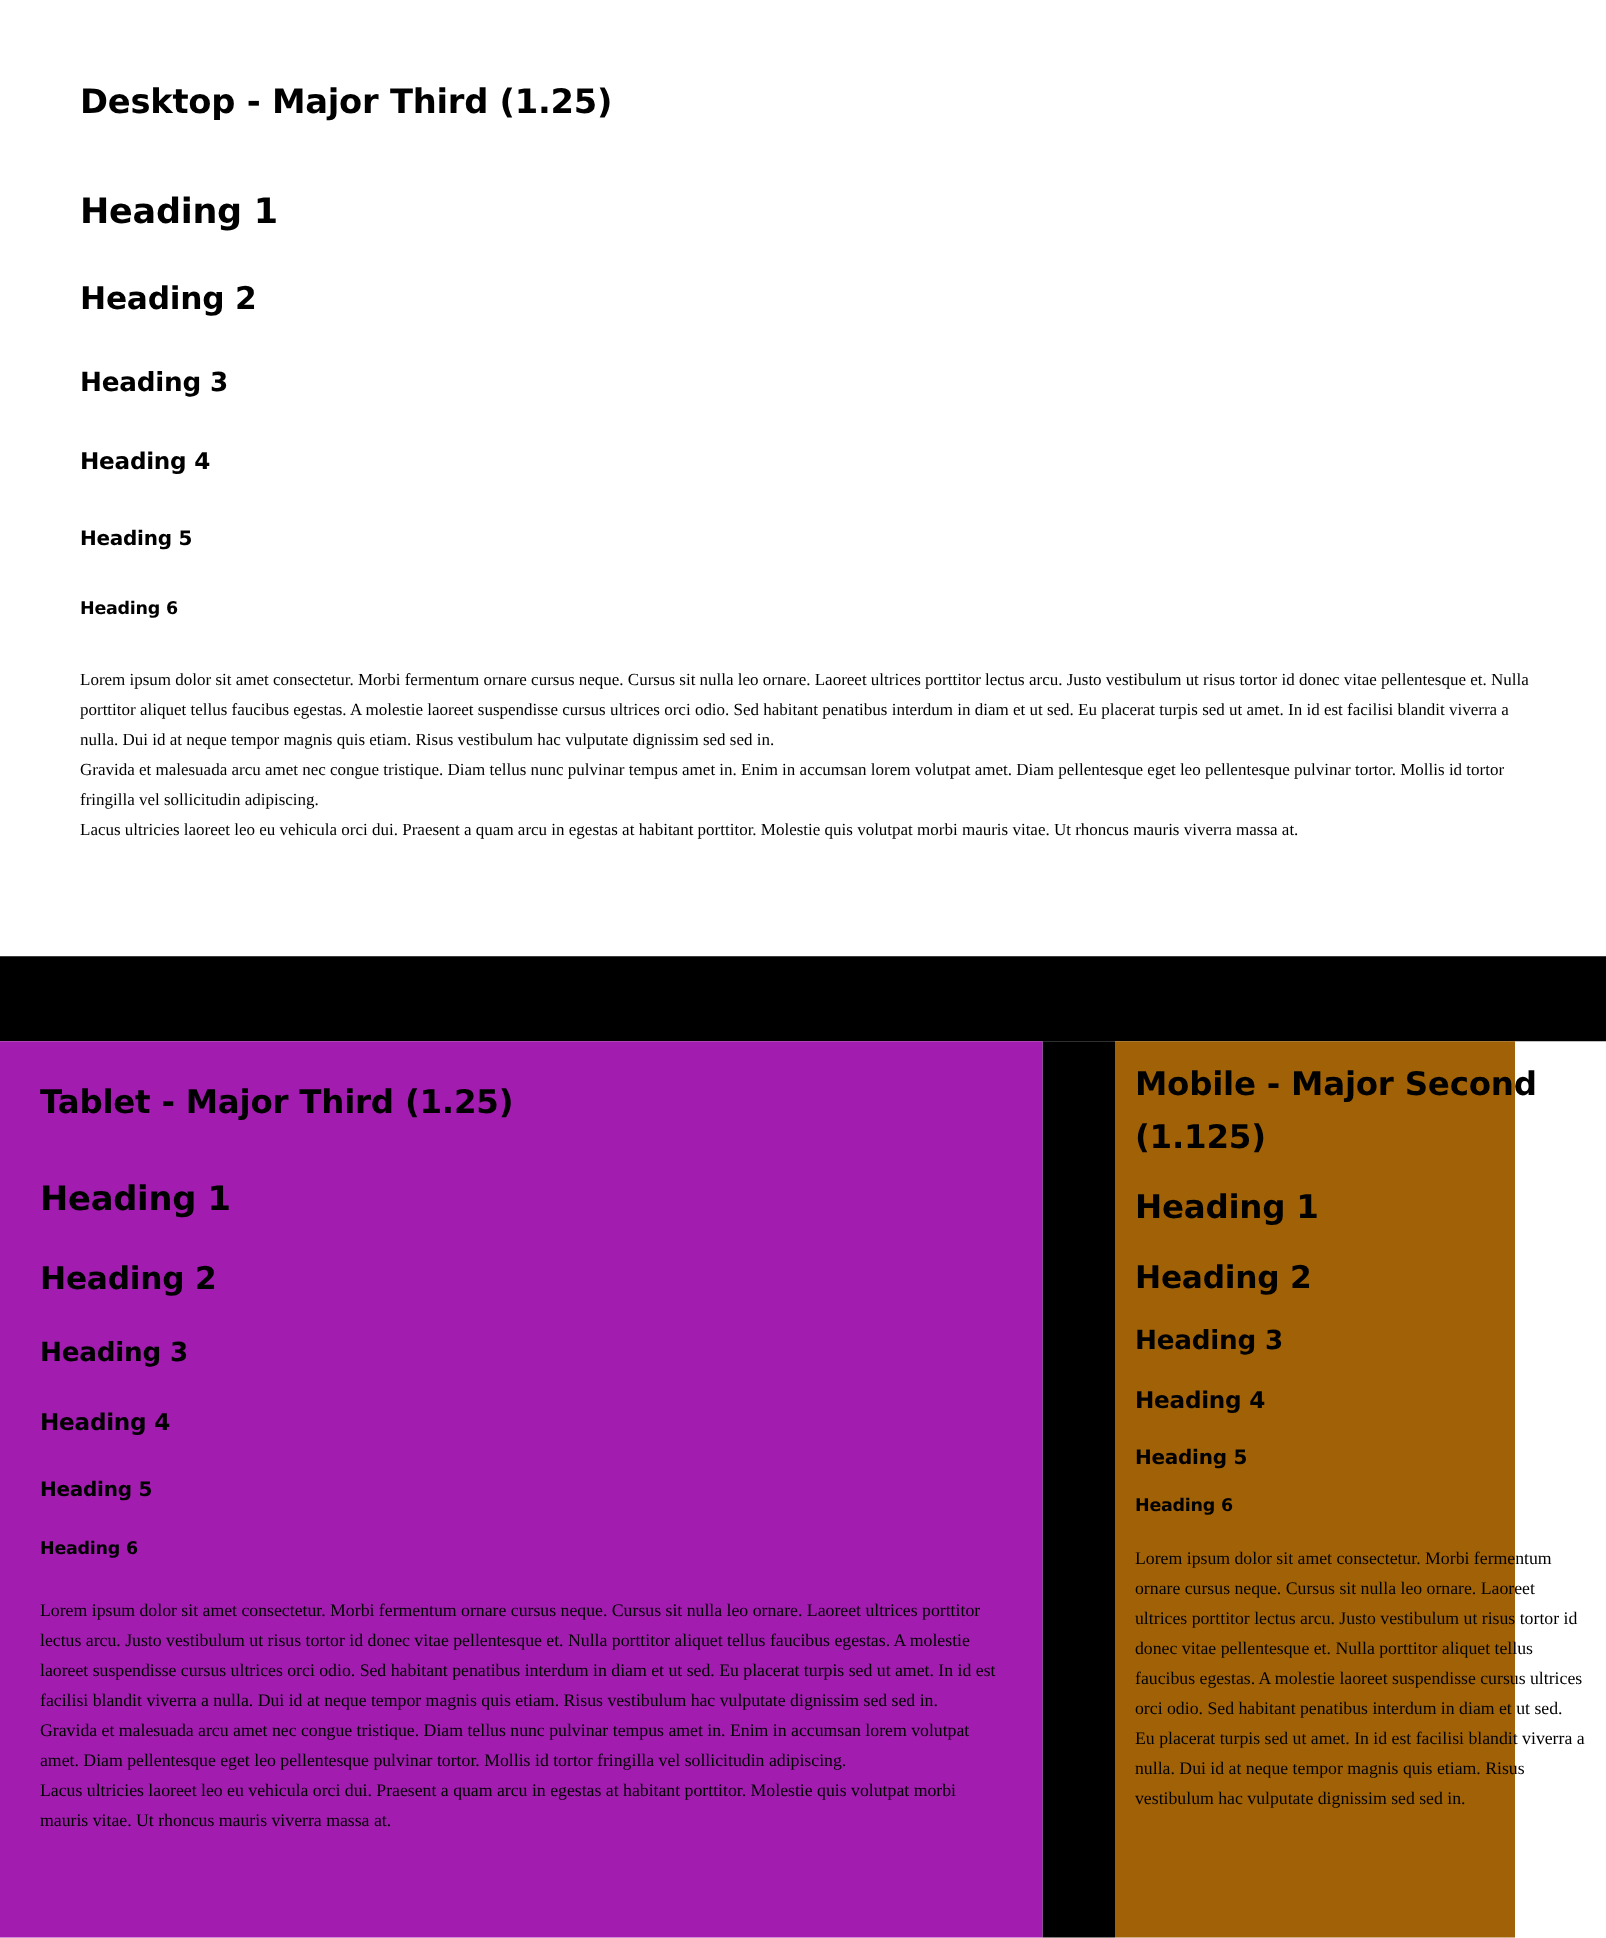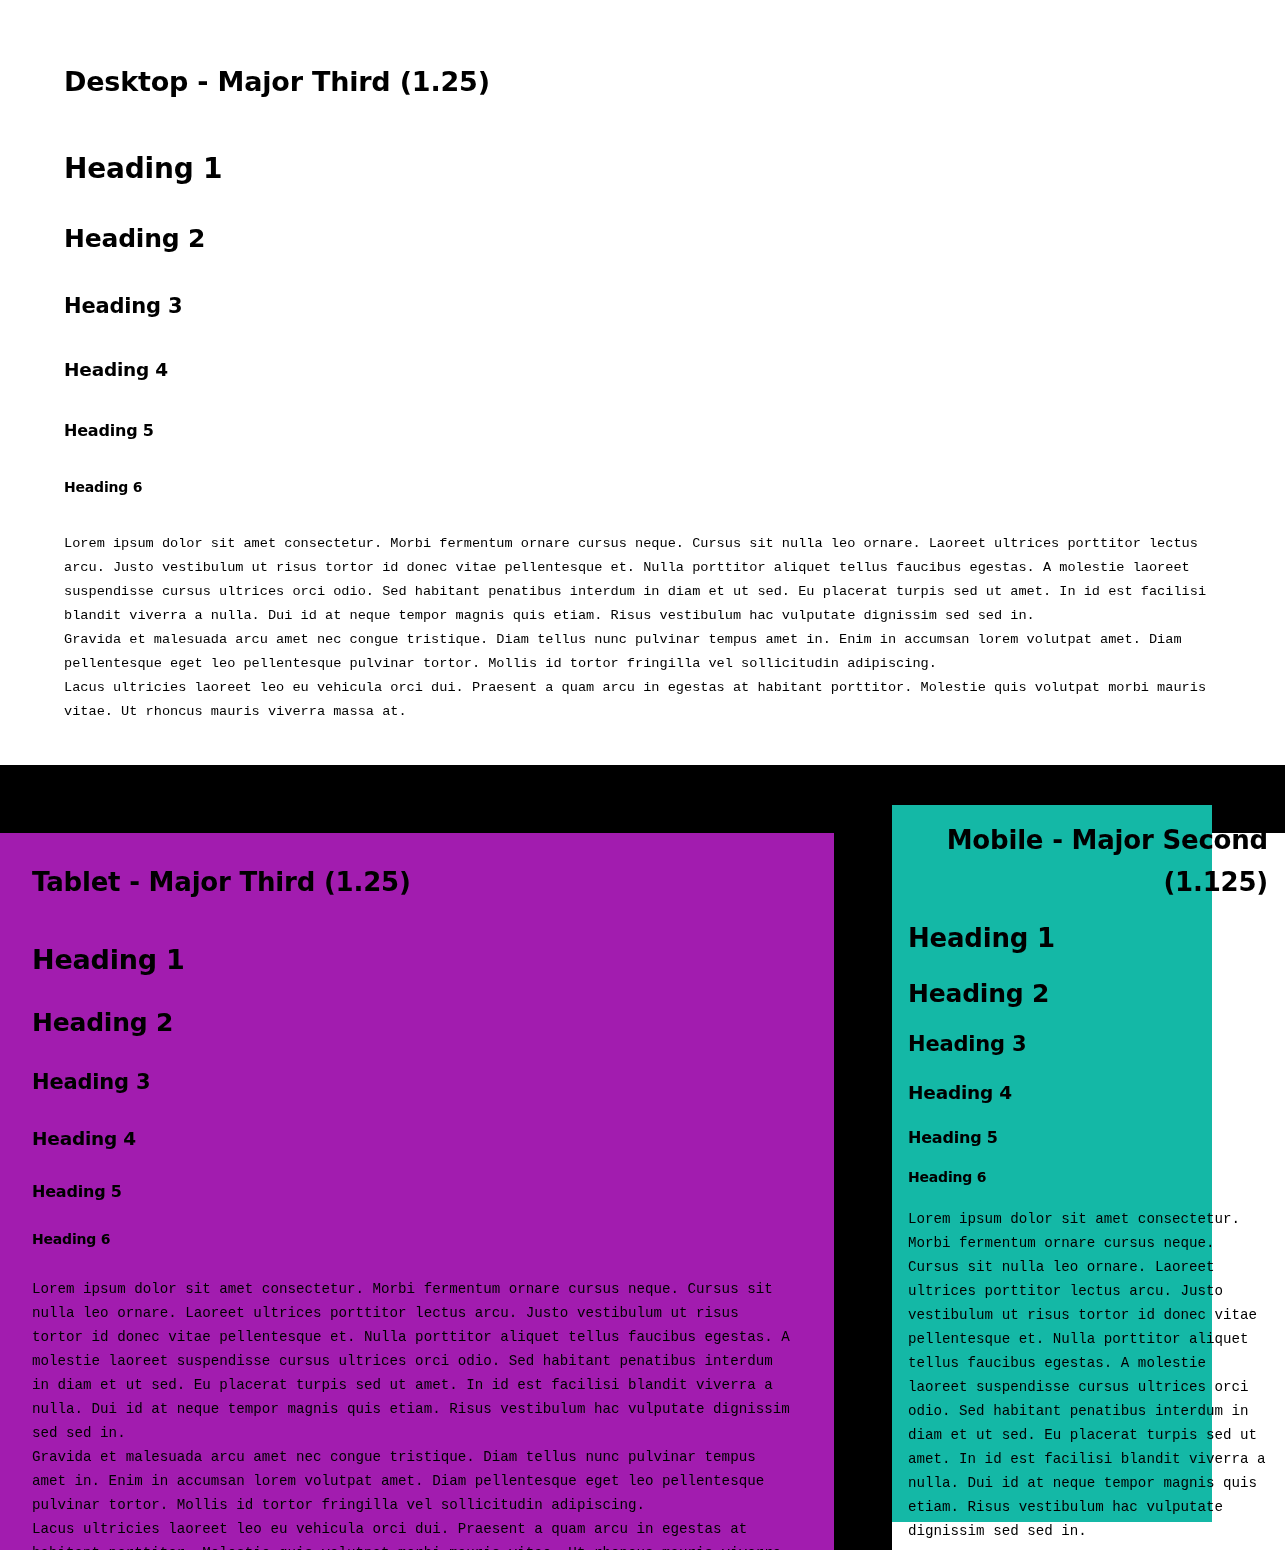--- a/index.html
+++ b/index.html
@@ -2,25 +2,25 @@
 <html><head>
 <meta charset="utf-8">
 <style>
   html, body { margin: 0; padding: 0; }
   body {
     width: 1285px; height: 1550px; overflow: hidden;
     background: #ffffff; color: #000000;
     font-family: "DejaVu Sans", "Liberation Sans", sans-serif;
     position: relative;
   }
-  .abs { position: absolute; margin: 0; white-space: nowrap; text-align: right; }
+  .abs { position: absolute; margin: 0; white-space: nowrap; }
   .hd { font-weight: bold; letter-spacing: -0.2px; }
   .body-text {
     position: absolute; margin: 0;
-    font-family: Liberation Mono, monospace;
+    font-family: Liberation Serif, serif;
     font-weight: normal; color: #000;
     white-space: normal;
   }
   .body-text p { margin: 0; }
 
   
   #desktop { position: absolute; left: 0; top: 0; width: 1285px; height: 765px; background: #fff; }
   #desk-title { left: 64px; top: 66px; font-size: 27px; }
   #desk-h1 { left: 64px; top: 152px; font-size: 28px; }
   #desk-h2 { left: 64px; top: 224px; font-size: 25px; }
@@ -39,21 +39,21 @@
   #tab-title { left: 32px; top: 34px; font-size: 26px; }
   #tab-h1 { left: 32px; top: 111px; font-size: 27px; }
   #tab-h2 { left: 32px; top: 175px; font-size: 25px; }
   #tab-h3 { left: 32px; top: 237px; font-size: 21px; }
   #tab-h4 { left: 32px; top: 295px; font-size: 18.5px; }
   #tab-h5 { left: 32px; top: 349px; font-size: 16px; }
   #tab-h6 { left: 32px; top: 398px; font-size: 14px; }
   #tab-body { left: 32px; top: 444px; width: 765px; font-size: 14.2px; line-height: 24px; }
 
   
-  #mobile { position: absolute; left: 892px; top: 805px; width: 320px; height: 717px; background: #14b8a6; }
+  #mobile { position: absolute; left: 892px; top: 833px; width: 320px; height: 717px; background: #a16207; }
   #mob-title { left: 16px; top: 14px; font-size: 26px; line-height: 42px; white-space: normal; width: 360px; }
   #mob-h1 { left: 16px; top: 118px; font-size: 26px; }
   #mob-h2 { left: 16px; top: 174px; font-size: 25px; }
   #mob-h3 { left: 16px; top: 227px; font-size: 21px; }
   #mob-h4 { left: 16px; top: 277px; font-size: 18.5px; }
   #mob-h5 { left: 16px; top: 323px; font-size: 16px; }
   #mob-h6 { left: 16px; top: 364px; font-size: 14px; }
   #mob-body { left: 16px; top: 402px; width: 360px; font-size: 14.2px; line-height: 24px; }
 </style>
 </head>

